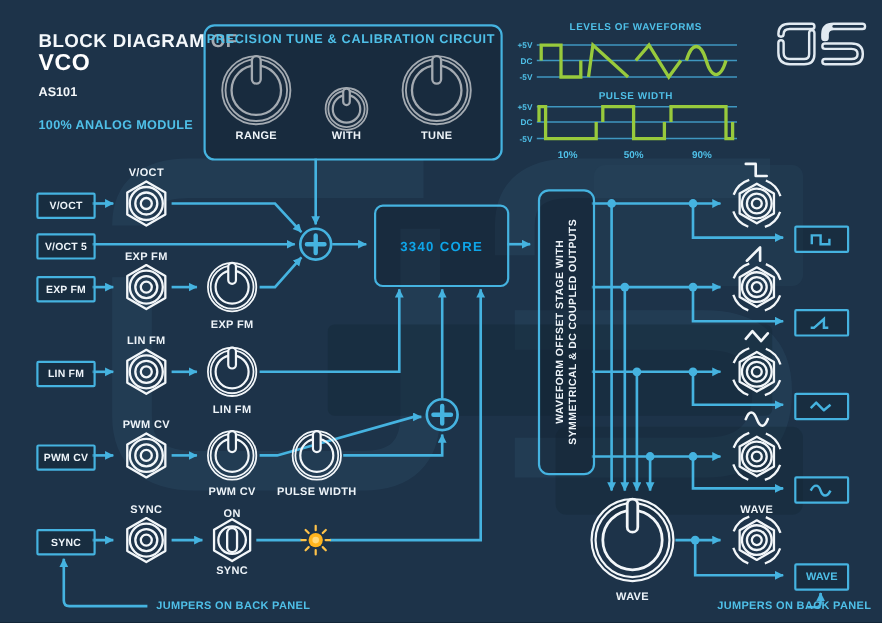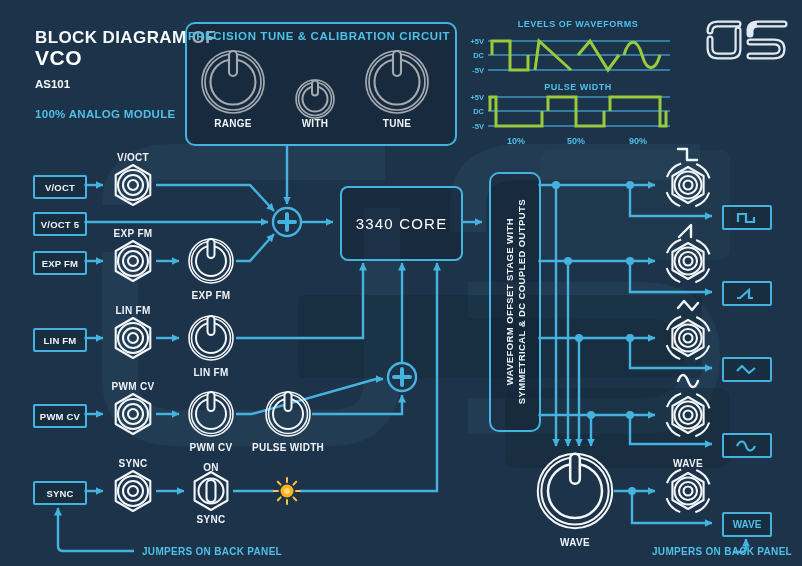--- a/index.html
+++ b/index.html
@@ -17,21 +17,21 @@
         display:flex;align-items:center;justify-content:center;
         color:#eef4f9;font-weight:bold;font-size:9.5px;letter-spacing:.2px;background:rgba(18,33,48,.35);}
   
   .obox{width:46px;height:21px;border:2px solid #45b3e0;border-radius:2px;
         display:flex;align-items:center;justify-content:center;background:rgba(18,33,48,.35);}
   
   .frame{border:2px solid #45b3e0;border-radius:10px;background:rgba(16,30,44,.35);}
   #calibration-box{left:185px;top:22px;width:268px;height:120px;}
   #core-box{left:340px;top:186px;width:119px;height:71px;border-radius:8px;
             display:flex;align-items:center;justify-content:center;}
-  #core-box span{color:#ffffff;font-weight:normal;font-size:15px;letter-spacing:1.2px;}
+  #core-box span{color:#0ea5e9;font-weight:bold;font-size:12px;letter-spacing:1.2px;}
   #stage-box{left:489px;top:172px;width:48px;height:256px;display:flex;flex-direction:row;
              align-items:center;justify-content:center;gap:1px;}
   #stage-box span{writing-mode:vertical-rl;transform:rotate(180deg);
                   color:#eef4f9;font-weight:bold;font-size:9.5px;letter-spacing:.4px;text-align:center;}
   
   #title1{left:35px;top:28px;color:#f4f8fb;font-weight:bold;font-size:17px;letter-spacing:.4px;}
   #title2{left:35px;top:46px;color:#ffffff;font-weight:bold;font-size:21px;letter-spacing:.5px;}
   #model{left:35px;top:78px;color:#f4f8fb;font-weight:bold;font-size:11.5px;}
   #subtitle{left:35px;top:92px;color:#4fc0e8;font-weight:bold;font-size:11.5px;letter-spacing:.3px;margin-top:16px;}
   #calib-title{left:319px;top:30px;color:#4fc0e8;font-weight:bold;font-size:11.5px;letter-spacing:.6px;}

